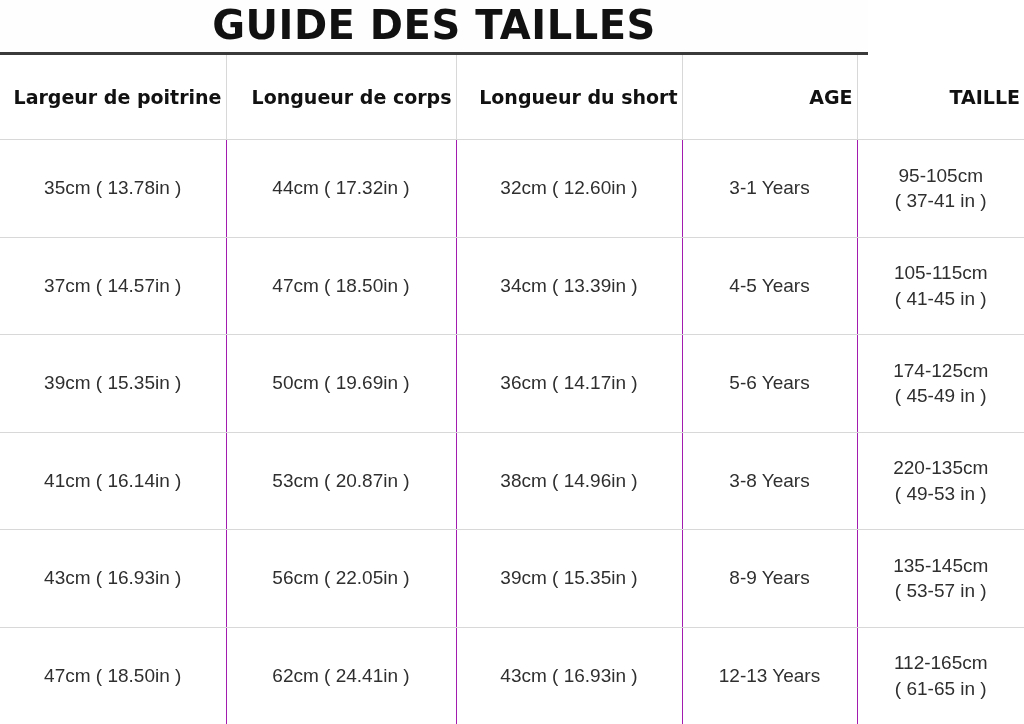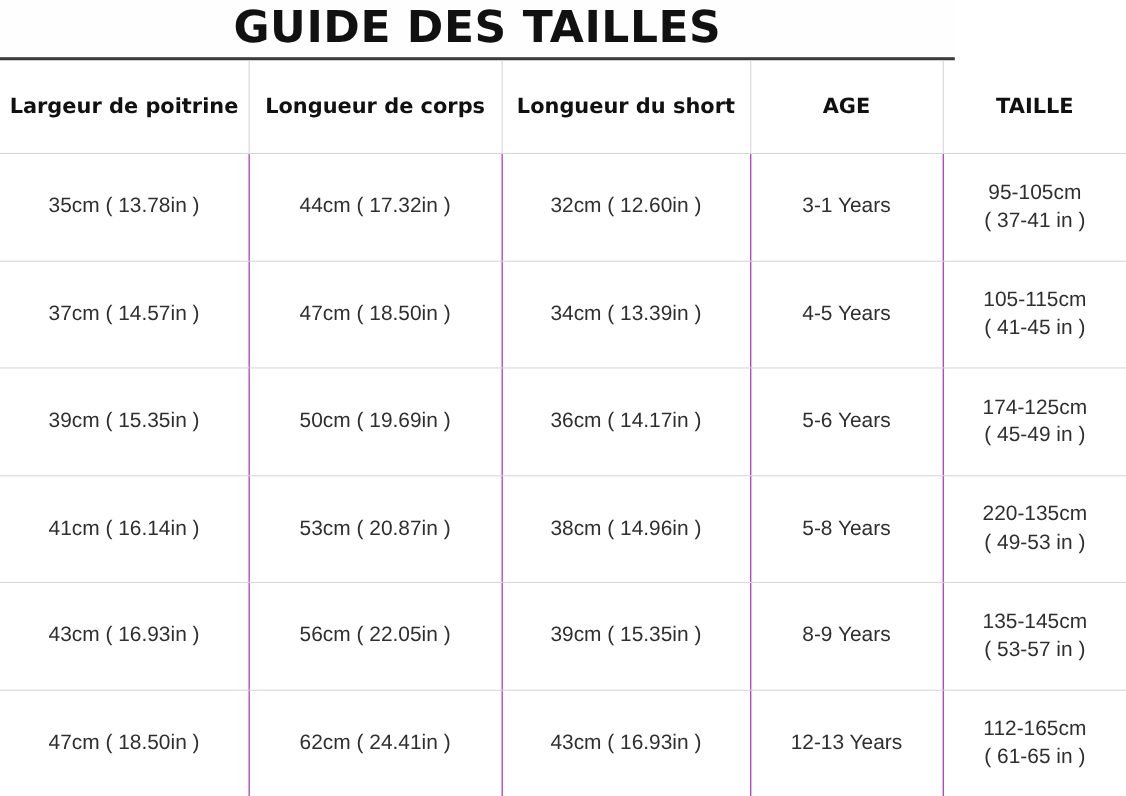--- a/index.html
+++ b/index.html
@@ -45,21 +45,21 @@
   table.size-table col.c0 { width: 226px; }
   table.size-table col.c1 { width: 230px; }
   table.size-table col.c2 { width: 226px; }
   table.size-table col.c3 { width: 175px; }
   table.size-table col.c4 { width: 167px; }
 
   table.size-table th {
     font-size: 19px;
     font-weight: bold;
     color: #111111;
-    text-align: center;
+    text-align: right;
     vertical-align: middle;
     height: 84px;
     border-right: 1px solid #d8d8d8;
     border-bottom: 1px solid #d8d8d8;
     background: #ffffff;
     font-family: "DejaVu Sans", sans-serif;
     padding: 0 4px;
   }
   table.size-table th:last-child { border-right: none; }
 
@@ -133,21 +133,21 @@
         <td>5-6 Years</td>
         <td class="two-line">
           <span>174-125cm</span>
           <span>( 45-49 in )</span>
         </td>
       </tr>
       <tr>
         <td>41cm ( 16.14in )</td>
         <td>53cm ( 20.87in )</td>
         <td>38cm ( 14.96in )</td>
-        <td>5-8 Years</td>
+        <td>3-8 Years</td>
         <td class="two-line">
           <span>220-135cm</span>
           <span>( 49-53 in )</span>
         </td>
       </tr>
       <tr>
         <td>43cm ( 16.93in )</td>
         <td>56cm ( 22.05in )</td>
         <td>39cm ( 15.35in )</td>
         <td>8-9 Years</td>

